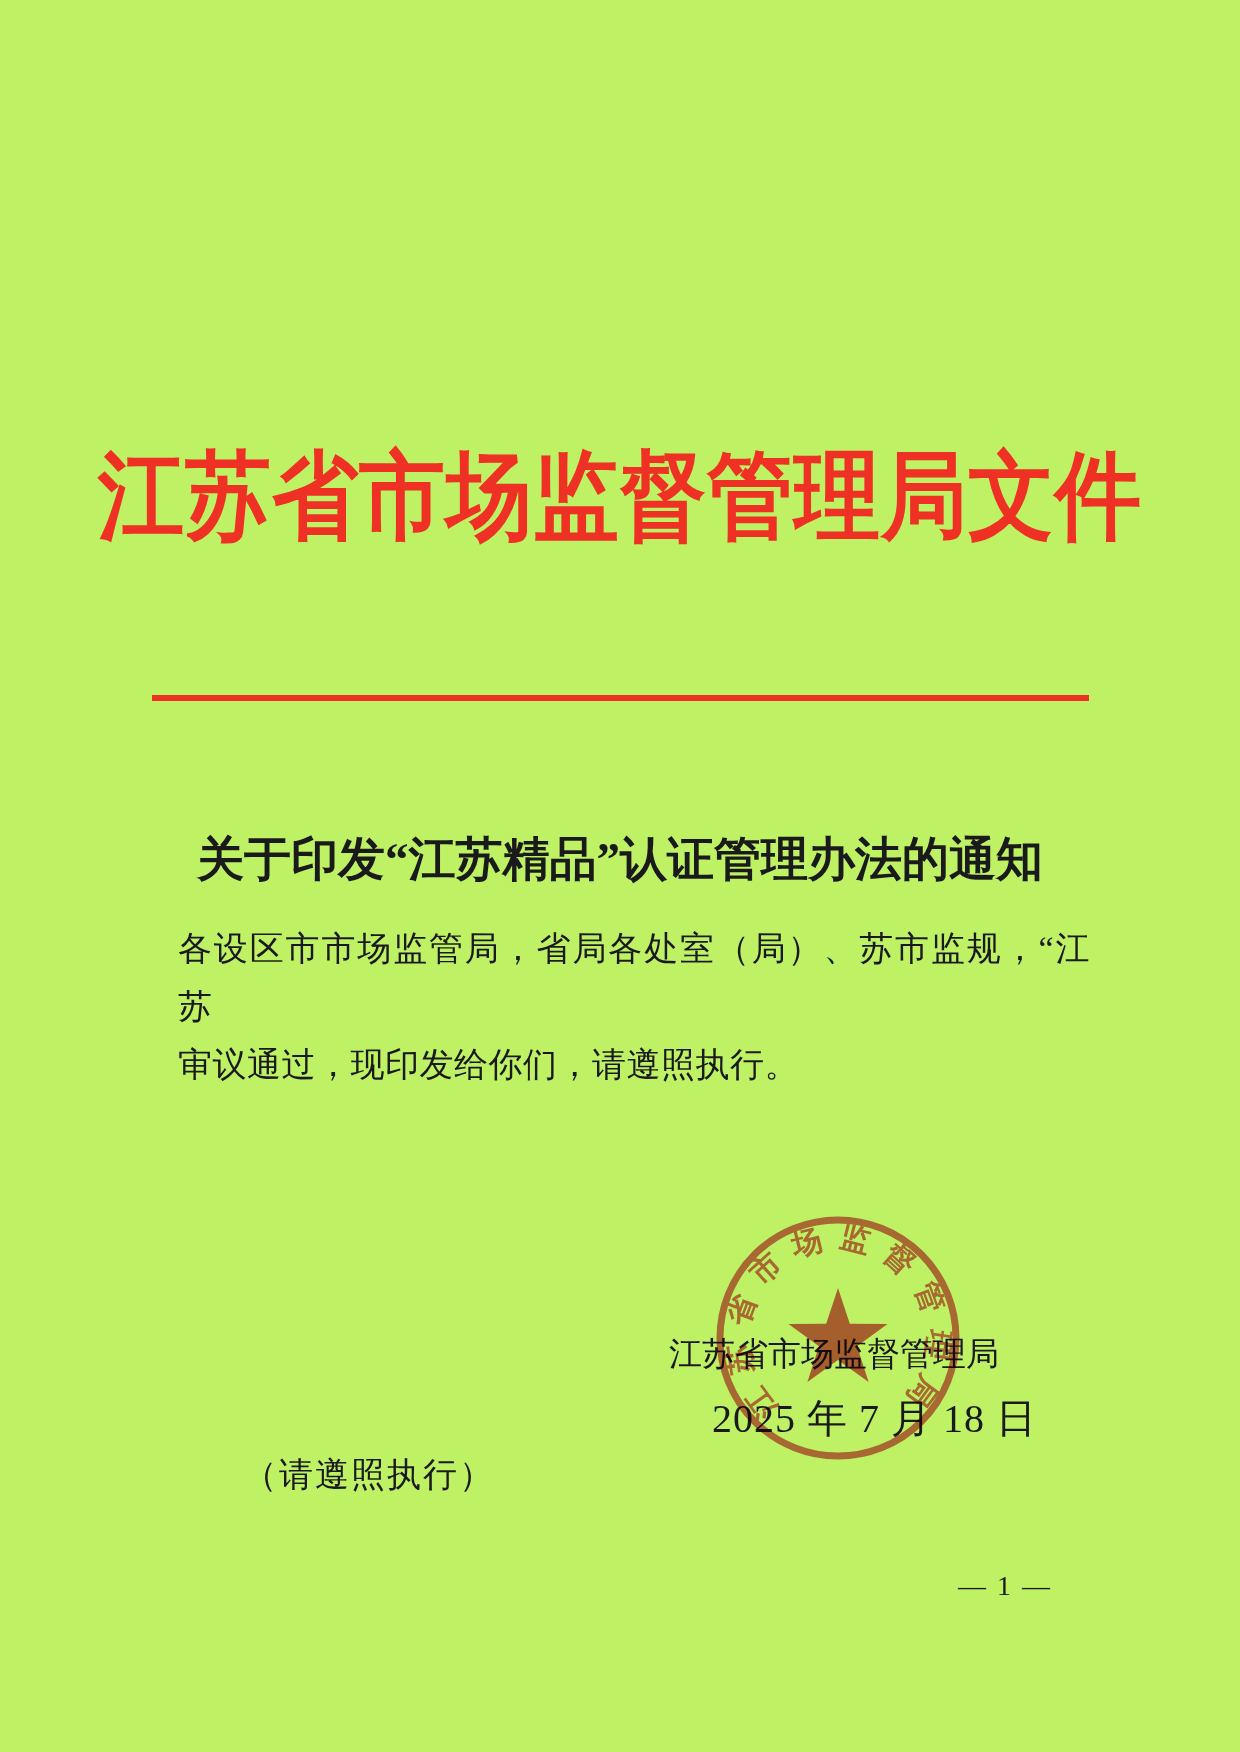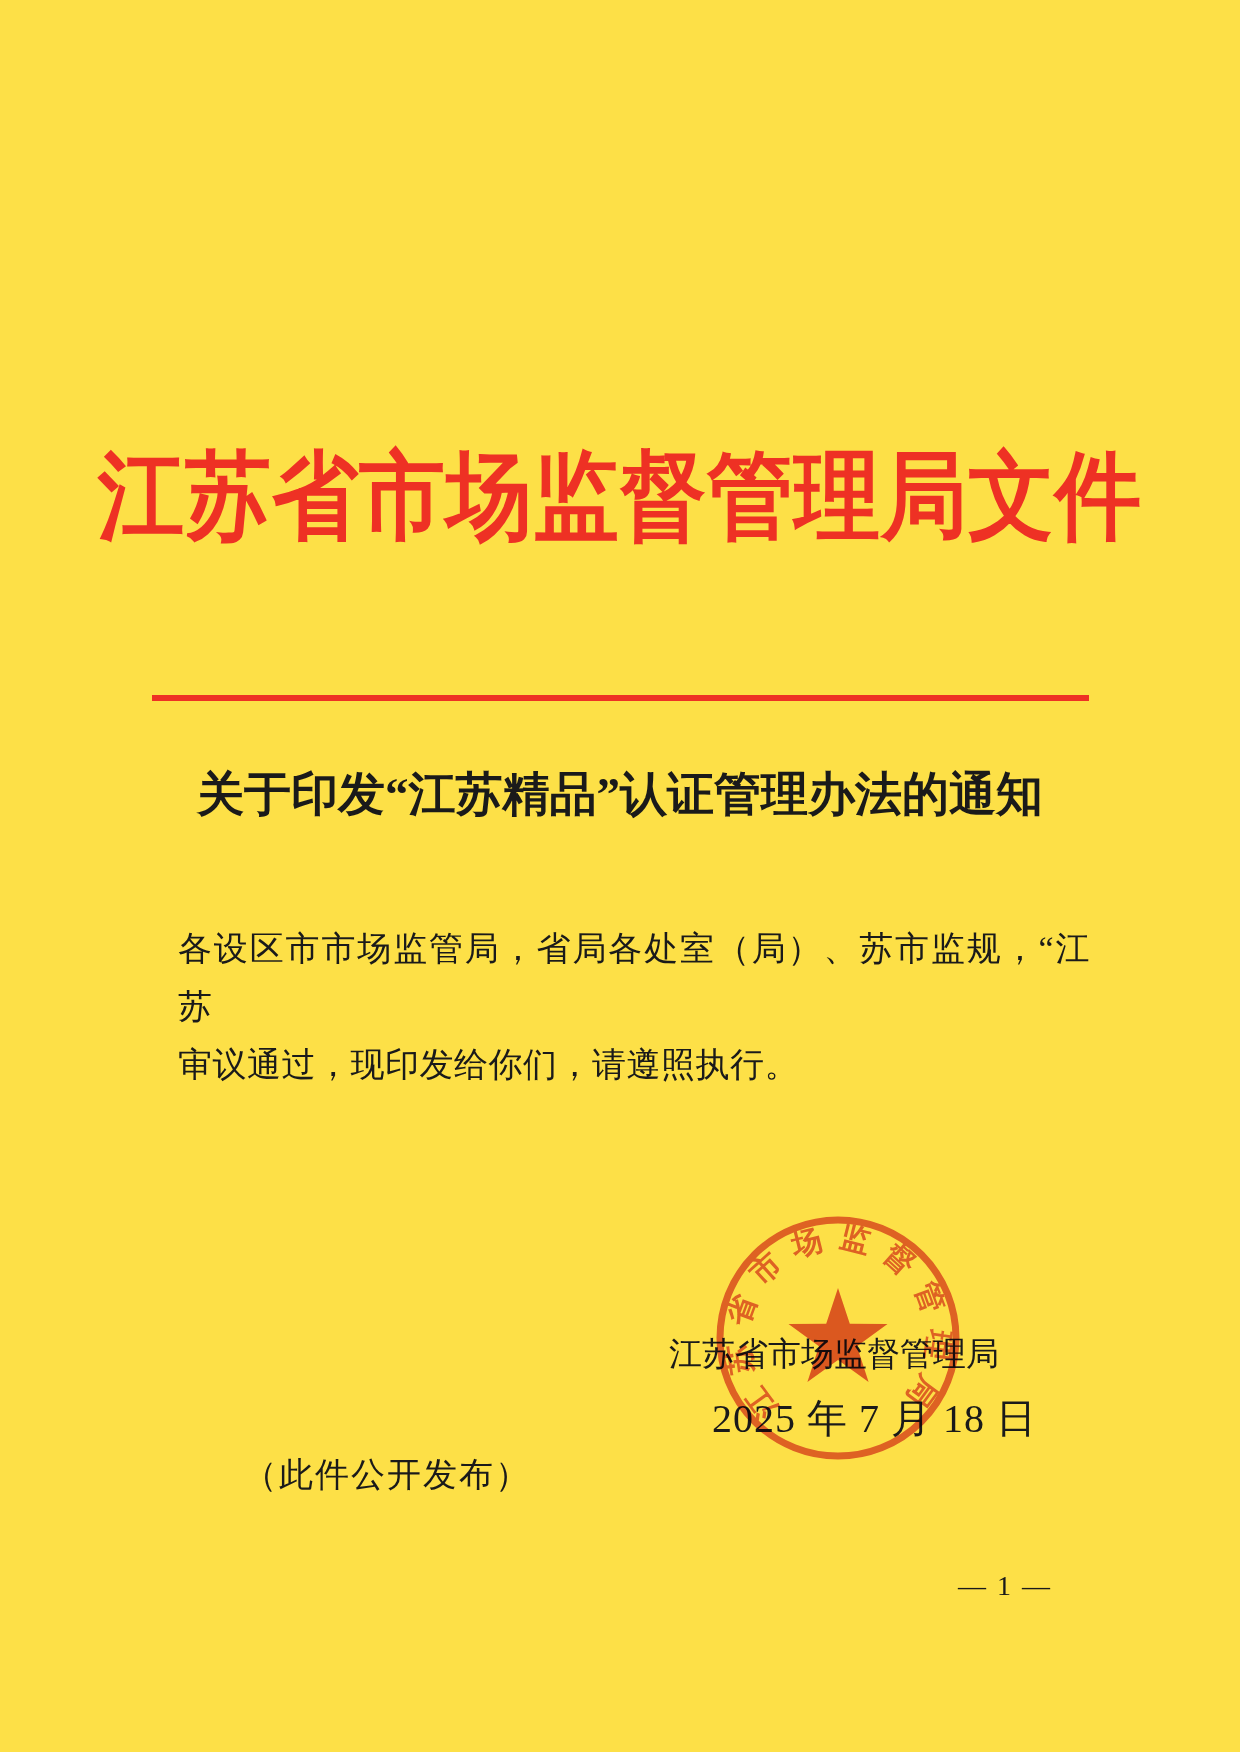--- a/index.html
+++ b/index.html
@@ -1,20 +1,20 @@
 <!DOCTYPE html>
 <html><head>
 <meta charset="utf-8">
 <style>
   html,body{margin:0;padding:0;background:#e8e8e8;}
   .page{
     position:relative;
     width:1240px;height:1752px;
     margin:0 auto;
-    background:#fde047;
+    background:#bef264;
     overflow:hidden;
     font-family:"Liberation Serif","DejaVu Serif",serif;
     color:#1a1a1a;
   }
   .agency-banner{
     position:absolute;
     left:0;right:0;top:432px;
     text-align:center;
     font-size:86px;
     font-weight:bold;
@@ -33,21 +33,21 @@
     white-space:nowrap;
   }
   .red-line{
     position:absolute;
     left:152px;top:695px;
     width:937px;height:6px;
     background:#ee3124;
   }
   .doc-title{
     position:absolute;
-    left:0;right:0;top:763px;
+    left:0;right:0;top:828px;
     margin:0;
     text-align:center;
     font-size:47px;
     font-weight:bold;
     letter-spacing:0px;
     white-space:nowrap;
   }
   .body-text{
     position:absolute;
     left:178px;top:920px;
@@ -128,17 +128,17 @@
     <svg viewBox="0 0 250 250" xmlns="http://www.w3.org/2000/svg">
       <circle cx="125" cy="125" r="118" fill="none" stroke="#d94f5e" stroke-width="7"></circle>
       <polygon points="125,75 136.8,110.8 174.5,110.9 144,133.2 155.6,169.1 125,147 94.4,169.1 106,133.2 75.5,110.9 113.2,110.8" fill="#d6414f"></polygon>
       <path id="sealTextPath" d="M 80 202.9 A 90 90 0 1 1 170 202.9" fill="none"></path>
       <text class="seal-arc-text" text-anchor="middle">
         <textPath href="#sealTextPath" startOffset="50%">江苏省市场监督管理局</textPath>
       </text>
     </svg>
   </div>
 
-  <div class="release-note">（此件公开发布）</div>
+  <div class="release-note">（请遵照执行）</div>
 
   <div class="page-number">— 1 —</div>
 
 </div>
 
 </body></html>

